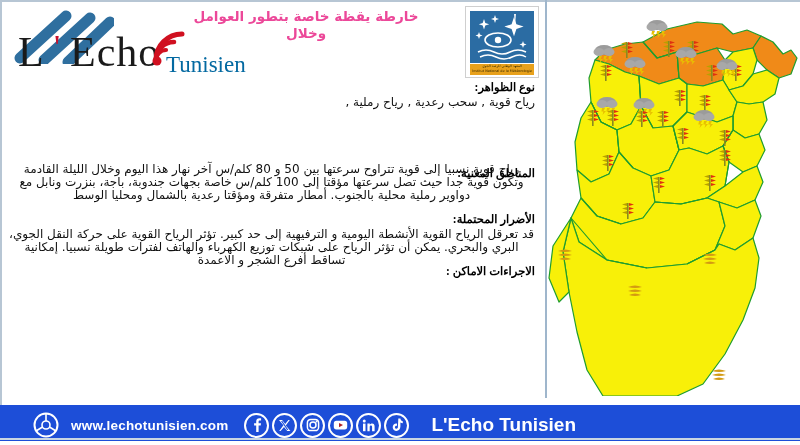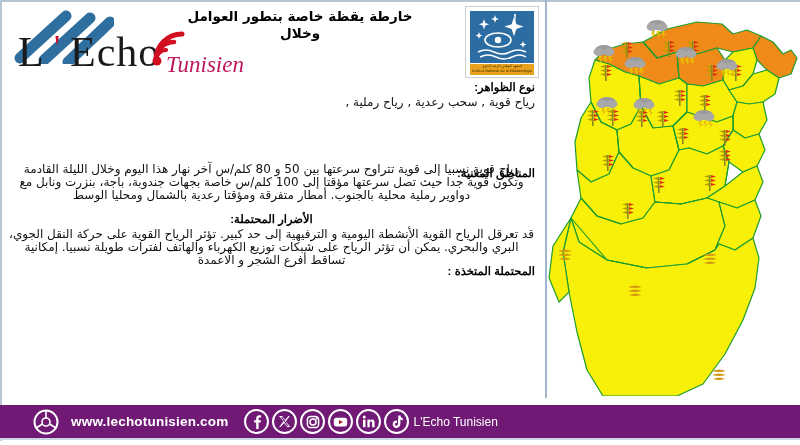--- a/index.html
+++ b/index.html
@@ -18,74 +18,74 @@
 
   
   .left-panel { position:absolute; left:2px; top:2px; width:543px; height:393px; background:#fff; }
   .divider-v { position:absolute; left:545px; top:0px; width:2px; height:398px; background:#9fb6cc; }
 
   
   .logo-wrap { position:absolute; left:6px; top:4px; width:250px; height:72px; }
   .stripes { position:absolute; left:6px; top:2px; width:100px; height:56px; }
   .logo-text { position:absolute; left:10px; top:22px; font-family:"Liberation Serif", serif; font-size:42px; color:#1a1a1a; letter-spacing:1px; }
   .logo-apos { position:absolute; left:46px; top:22px; color:#c8102e; font-family:"Liberation Serif", serif; font-size:34px; }
-  .logo-tunisien { position:absolute; left:158px; top:46px; font-family:"Liberation Serif", serif; font-style:italic; font-size:23px; color:#be185d; }
+  .logo-tunisien { position:absolute; left:158px; top:46px; font-family:"Liberation Serif", serif; font-size:23px; color:#0369a1; }
   .wifi-ico { position:absolute; left:140px; top:20px; width:46px; height:40px; }
 
   
   .headline {
-    position:absolute; left:148px; top:6px; width:300px;
+    position:absolute; left:154px; top:6px; width:300px;
     text-align:center; direction:rtl;
-    color:#000000; font-weight:bold; font-size:13.5px; line-height:17px;
+    color:#ec4899; font-weight:bold; font-size:13.5px; line-height:17px;
     font-family:"DejaVu Sans", sans-serif;
   }
 
   
   .inm { position:absolute; left:463px; top:4px; width:74px; height:72px; background:#fff; border:1px solid #cfcfcf; }
   .inm-blue { position:absolute; left:4px; top:4px; width:64px; height:52px; background:#2b6ca3; }
   .inm-band { position:absolute; left:4px; top:57px; width:64px; height:11px; background:#e8a11c; }
   .inm-band .l1 { font-size:3.4px; color:#3a2c00; text-align:center; line-height:5px; direction:rtl; }
   .inm-band .l2 { font-size:3.4px; color:#3a2c00; text-align:center; line-height:5px; }
 
   
   .sec { position:absolute; width:527px; direction:rtl; text-align:right; right:10px; }
   .sec .h {
     font-weight:bold; font-size:11.5px; color:#000; line-height:15px;
-    font-family:Liberation Sans, sans-serif;
+    font-family:Liberation Serif, serif;
   }
   .sec .b {
     font-size:12px; color:#111; line-height:13px; margin-top:1px;
     font-family:"DejaVu Sans", sans-serif;
   }
   .sec.center { text-align:center; }
 
   #sec-phenomena { top:78px; }
   #sec-regions   { top:120px;margin-top:44px; }
   #sec-situation { top:160px; }
   #sec-damage    { top:210px; }
   #sec-measures  { top:262px; }
 
   
   .map-panel { position:absolute; left:547px; top:2px; width:253px; height:394px; background:#fff; overflow:hidden; }
   .map-panel svg { position:absolute; left:0; top:0; }
 
   
   .footer {
-    position:absolute; left:0px; top:405px; width:800px; height:33px;
-    background:#701a75;
+    position:absolute; left:0px; top:405px; width:800px; height:40px;
+    background:#1d4ed8;
     display:flex; align-items:center;
   }
   .footer .globe { margin-left:33px; }
   .footer .url {
     color:#fff; font-weight:bold; font-size:13.5px; margin-left:12px;
     font-family:"Liberation Sans", sans-serif; letter-spacing:0.2px;
   }
   .soc-row { display:flex; align-items:center; margin-left:16px; gap:3px; }
   .soc { width:25px; height:25px; border:2px solid #fff; border-radius:50%; display:flex; align-items:center; justify-content:center; color:#fff; }
-  .brand { color:#fff; font-weight:normal; font-size:12px; margin-left:4px; font-family:"Liberation Sans", sans-serif; }
+  .brand { color:#fff; font-weight:bold; font-size:19px; margin-left:22px; font-family:"Liberation Sans", sans-serif; }
 
   .frame-bot { position:absolute; left:0; top:438px; width:800px; height:2px; background:#c9d6e2; }
   .frame-bot2 { position:absolute; left:0; top:441px; width:800px; height:4px; background:#ffffff; }
 </style>
 </head>
 <body>
 
 <div id="root">
 
   <div class="frame-top"></div>
@@ -150,26 +150,26 @@
 
     <div class="sec center" id="sec-regions">
       <div class="h" style="text-align:right">المناطق المعنية:</div>
     </div>
 
     <div class="sec center" id="sec-situation">
       <div class="b">رياح قوية نسبيا إلى قوية تتراوح سرعتها بين 50 و 80 كلم/س آخر نهار هذا اليوم وخلال الليلة القادمة وتكون قوية جدا حيث تصل سرعتها مؤقتا إلى 100 كلم/س خاصة بجهات جندوبة، باجة، بنزرت ونابل مع دواوير رملية محلية بالجنوب. أمطار متفرقة ومؤقتا رعدية بالشمال ومحليا الوسط</div>
     </div>
 
     <div class="sec center" id="sec-damage">
-      <div class="h" style="">الأضرار المحتملة:</div>
+      <div class="h" style="text-align:right">الأضرار المحتملة:</div>
       <div class="b">قد تعرقل الرياح القوية الأنشطة اليومية و الترفيهية إلى حد كبير. تؤثر الرياح القوية على حركة النقل الجوي، البري والبحري. يمكن أن تؤثر الرياح على شبكات توزيع الكهرباء والهاتف لفترات طويلة نسبيا. إمكانية تساقط أفرع الشجر و الاعمدة</div>
     </div>
 
     <div class="sec center" id="sec-measures">
-      <div class="h" style="text-align:right">المحتملة المتخذة :</div>
+      <div class="h" style="text-align:right">الاجراءات الاماكن :</div>
     </div>
   </div>
 
   <div class="divider-v"></div>
 
   <div class="map-panel">
     <svg width="253" height="394" viewBox="0 0 253 394">
       <g id="map-regions" stroke="#1f9d2f" stroke-width="1.2" stroke-linejoin="round">
 
         <path d="M96 40 L120 27 L150 20 L175 22 L186 32 L200 28 L214 34 L206 46 L186 50 L170 46 L150 52 L130 50 L110 56 L96 40 Z" fill="#f08a18"></path>

